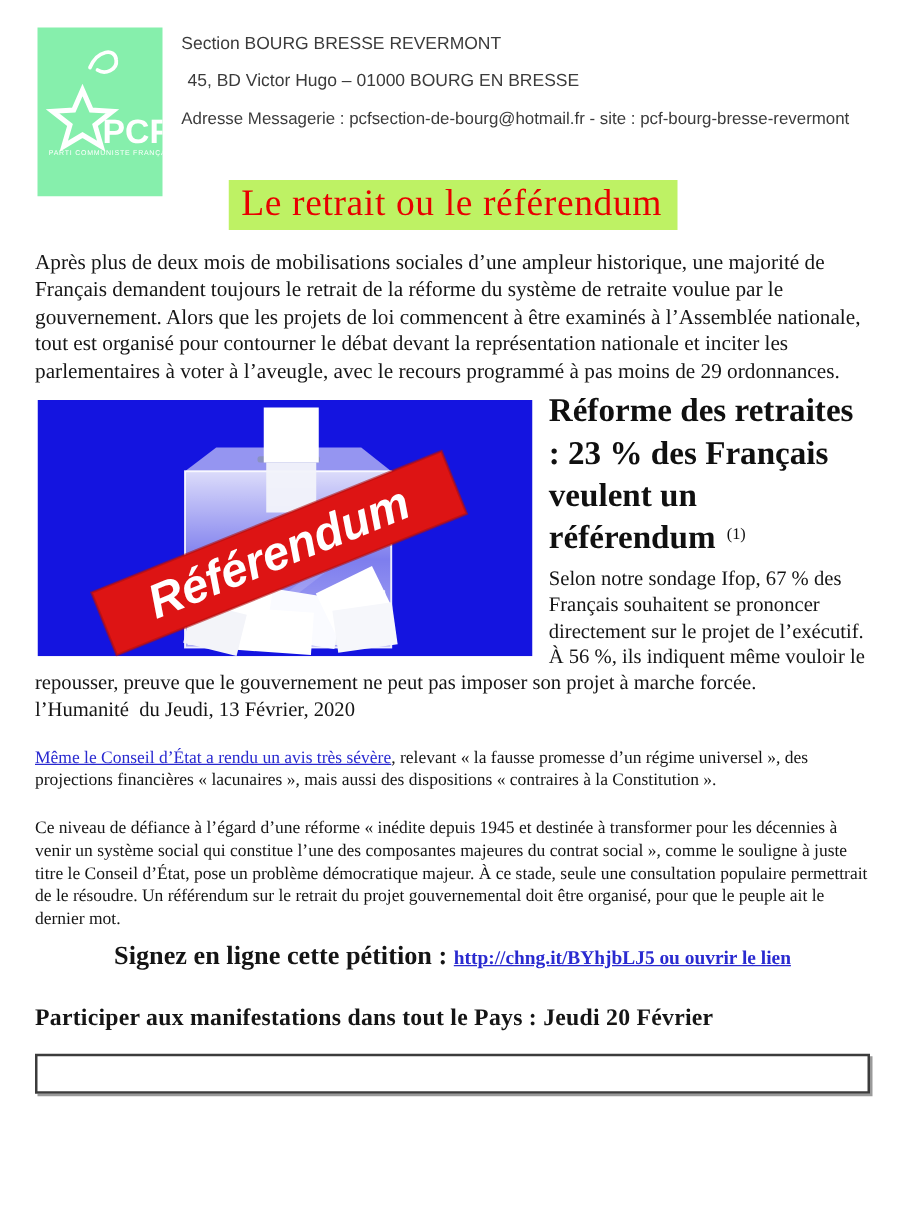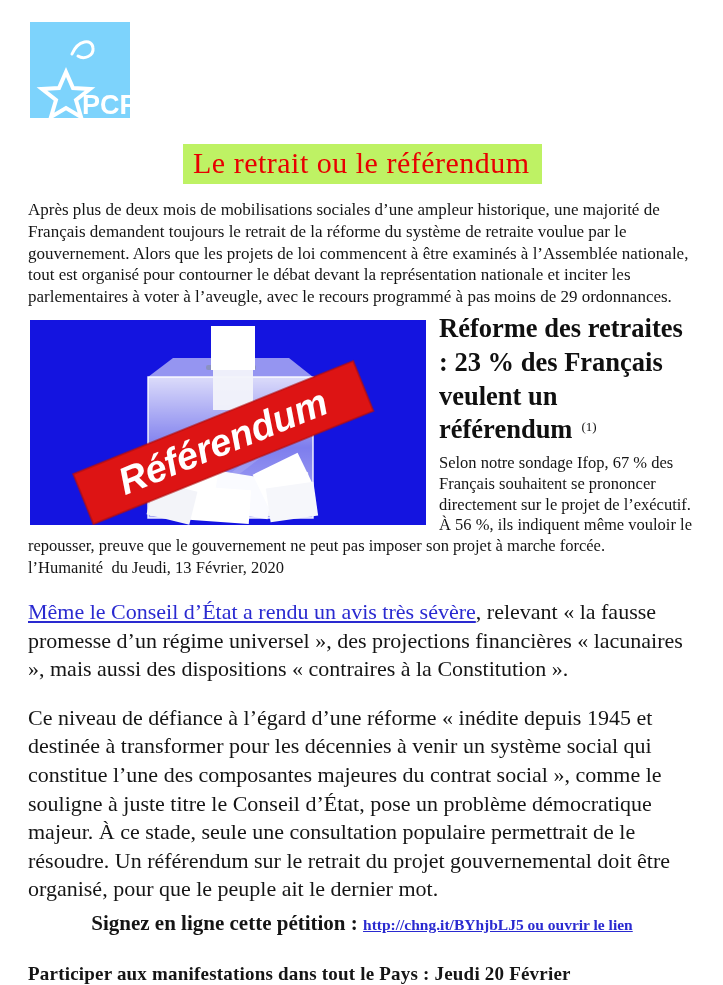--- a/index.html
+++ b/index.html
@@ -9,22 +9,22 @@
     font-family: "Liberation Serif", serif;
     color: #151515;
     overflow: hidden;
   }
   .page { width: 723px; height: 985px; padding: 20px 27px 10px 28px; }
 
   
   .header { position: relative; min-height: 118px; }
   .logo {
     position: absolute; left: 2px; top: 2px;
-    width: 100px; height: 96px;
-    background: #7dd3fc;
+    width: 100px; height: 135px;
+    background: #86efac;
   }
   .header-text { margin-left: 117px; padding-top: 6px; font-family: "Liberation Sans", sans-serif; color: #3b3b3b; }
   .header-line1 { font-size: 14px; margin-bottom: 14px; }
   .header-line2 { font-size: 14px; margin-bottom: 15px; padding-left: 5px; }
   .header-line3 { font-size: 13.5px; }
 
   
   .banner-row { margin: 6px 0 0 155px; }
   .banner {
     display: inline-block;
@@ -60,21 +60,21 @@
     font-size: 26.5px;
     font-weight: bold;
     line-height: 1.28;
     margin: 4px 0 6px;
     color: #101010;
   }
   h2.article-title sup { font-size: 13px; font-weight: normal; margin-left: 9px; vertical-align: 7px; }
   p.article-body { font-size: 16.5px; line-height: 1.25; }
   p.article-source { font-size: 16.5px; line-height: 1.3; white-space: pre-wrap; }
 
-  .para { clear: both; margin-top: 20px; font-size: 22px; line-height: 1.3; }
+  .para { clear: both; margin-top: 20px; font-size: 14px; line-height: 1.3; }
   a.doc-link { color: #2a2ad0; text-decoration: underline; cursor: pointer; }
 
   .petition-line { margin-top: 7px; font-size: 21px; font-weight: bold; text-align: center; }
   .petition-line a.doc-link { font-size: 15.5px; font-weight: bold; }
 
   .participate { margin-top: 27px; font-size: 19px; font-weight: bold; letter-spacing: 0.2px; }
 
   
   .event-box {
     margin-top: 17px;
@@ -94,20 +94,25 @@
   <div class="header">
     <div class="logo">
       <svg width="100" height="108" viewBox="0 0 100 108">
 
         <path d="M 42 32 C 48 18, 62 16, 63 26 C 64 34, 54 38, 48 34" fill="none" stroke="#ffffff" stroke-width="3" stroke-linecap="round"></path>
 
         <polygon points="36,50 43,66 60,67 46,78 51,95 36,86 21,95 26,78 12,67 29,66" fill="none" stroke="#ffffff" stroke-width="4" stroke-linejoin="miter"></polygon>
         <text x="52" y="92" font-family="Liberation Sans, sans-serif" font-size="27" font-weight="bold" fill="#ffffff">PCF</text>
         <text x="9" y="102" font-family="Liberation Sans, sans-serif" font-size="5.6" letter-spacing="0.6" fill="#ffffff">PARTI COMMUNISTE FRANÇAIS</text>
       </svg>
+    </div>
+    <div class="header-text">
+      <div class="header-line1">Section BOURG BRESSE REVERMONT</div>
+      <div class="header-line2">45, BD Victor Hugo – 01000 BOURG EN BRESSE</div>
+      <div class="header-line3">Adresse Messagerie : pcfsection-de-bourg@hotmail.fr  -  site   : pcf-bourg-bresse-revermont</div>
     </div>
   </div>
 
   <div class="banner-row">
     <span class="banner">Le retrait ou le référendum</span>
   </div>
 
 
   <p class="intro">Après plus de deux mois de mobilisations sociales d’une ampleur historique, une majorité de Français demandent toujours le retrait de la réforme du système de retraite voulue par le gouvernement. Alors que les projets de loi commencent à être examinés à l’Assemblée nationale, tout est organisé pour contourner le débat devant la représentation nationale et inciter les parlementaires à voter à l’aveugle, avec le recours programmé à pas moins de 29 ordonnances.</p>
 

